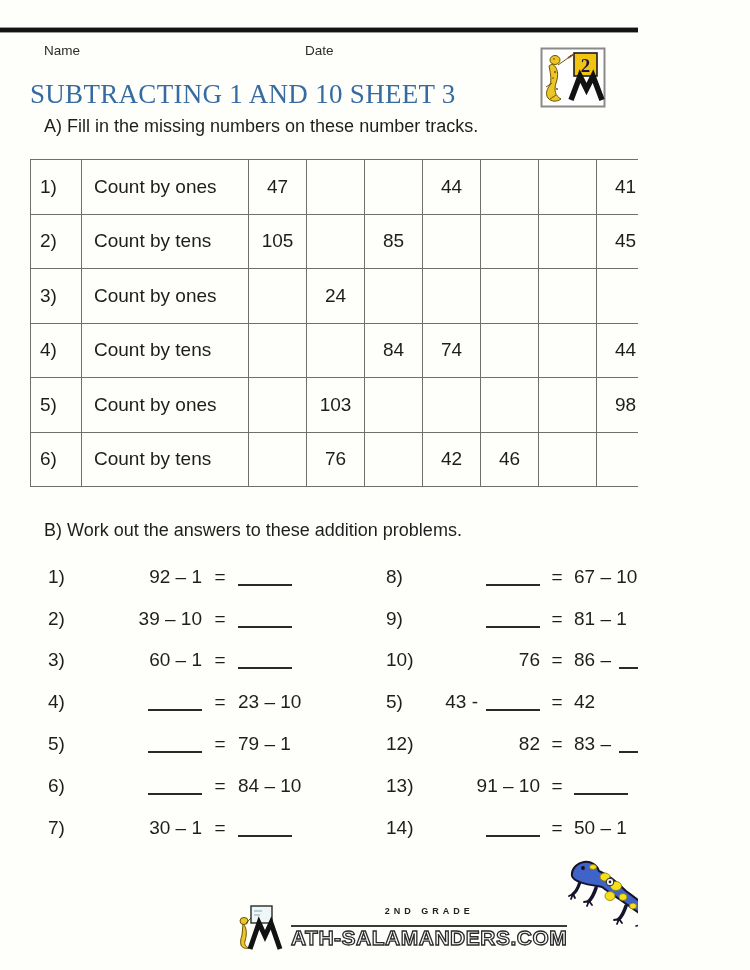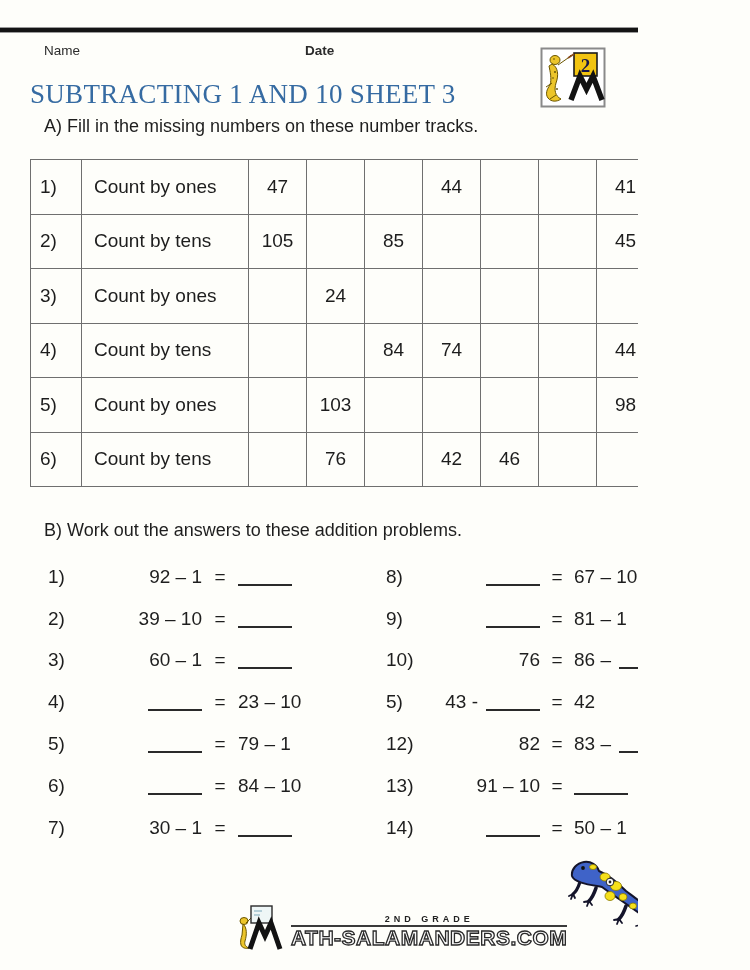--- a/index.html
+++ b/index.html
@@ -4,21 +4,21 @@
 <style>
   html,body{margin:0;padding:0;}
   body{background:#fefefa;font-family:"Liberation Sans",sans-serif;color:#1e1e1e;}
   .page{position:relative;width:638px;height:970px;background:#fefefa;overflow:hidden;}
 
   .top-bar{position:absolute;left:0;top:27px;width:750px;height:4px;background:#141414;
            border-top:1px solid #9a9a9a;border-bottom:1px solid #9a9a9a;}
 
   .hdr-label{position:absolute;top:43px;font-size:13.5px;color:#2b2b2b;}
   .name-label{left:44px;}
-  .date-label{left:305px;font-weight:bold;}
+  .date-label{left:305px;}
 
   .logo-box{position:absolute;top:47px;right:32px;width:66px;height:61px;}
 
   .title{position:absolute;left:30px;top:79px;font-family:"Liberation Serif",serif;
          font-size:27px;letter-spacing:.3px;color:#366ba2;white-space:nowrap;}
   .sec-heading{position:absolute;left:44px;font-size:18px;white-space:nowrap;}
   .sec-a{top:116px;}
   .sec-b{top:520px;}
 
   table.tracks{position:absolute;left:30px;top:159px;width:688px;border-collapse:collapse;
@@ -39,21 +39,21 @@
   .pcell.post{text-align:left;white-space:nowrap;}
   .peq{text-align:center;}
   .blank{display:inline-block;width:54px;height:14px;border-bottom:2px solid #2a2a2a;
          vertical-align:-3px;}
   .blank.gap{margin-left:8px;}
 
   .footer{position:absolute;left:237px;top:903px;display:flex;align-items:flex-end;}
   .f-icon{width:56px;height:47px;margin-right:-2px;}
   .f-right{display:flex;flex-direction:column;padding-bottom:1px;}
   .f-grade{font-size:9px;font-weight:bold;letter-spacing:4px;color:#222;text-align:center;
-           margin-bottom:1px;}
+           margin-bottom:9px;}
   .f-line{border-bottom:2px solid #3a3a3a;}
   .f-site{font-size:21px;font-weight:bold;letter-spacing:.5px;color:#fbfbfb;
           -webkit-text-stroke:1.3px #2a2a2a;line-height:1.05;white-space:nowrap;}
 
   .salamander{position:absolute;left:566px;top:856px;width:125px;height:85px;}
 </style>
 </head>
 <body>
 
 <div class="page">

